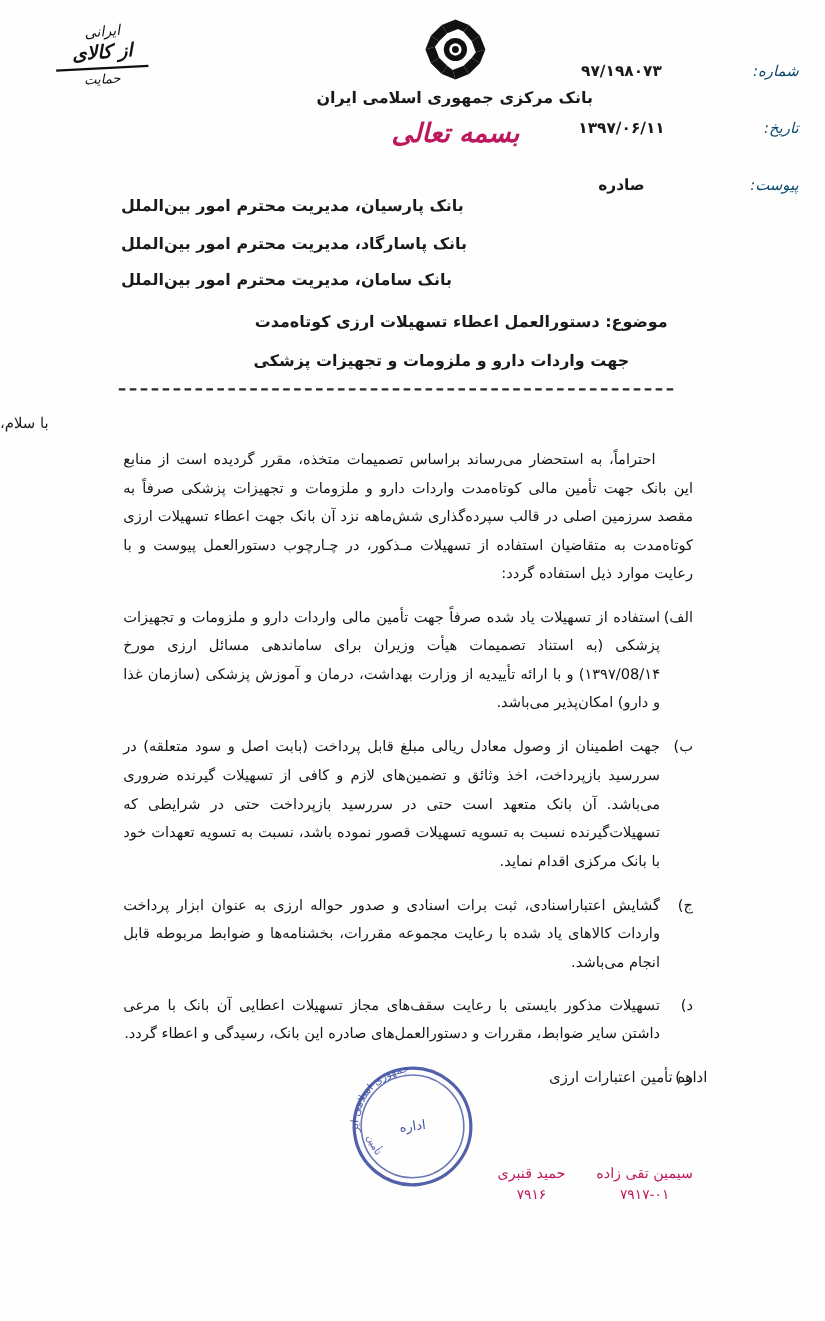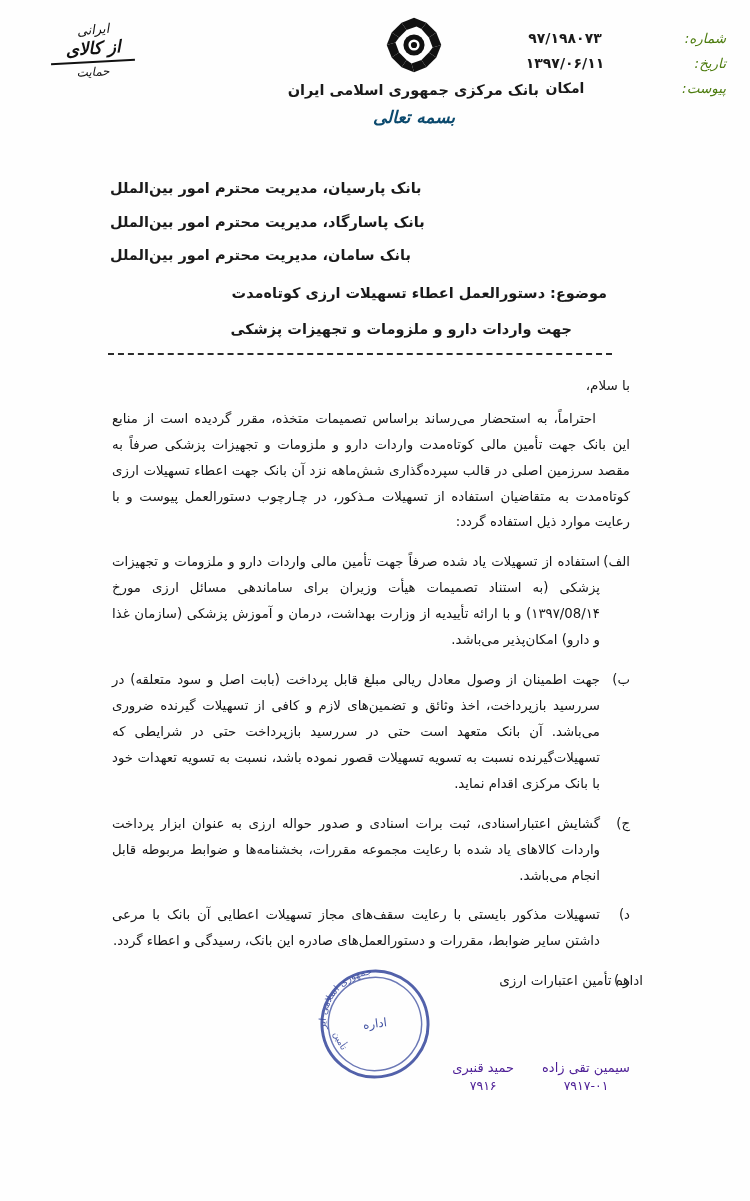--- a/index.html
+++ b/index.html
@@ -83,24 +83,24 @@
   .cbi-mark svg { display: block; }
   .cbi-name {
     margin-top: 6px;
     font-size: 14.5px;
     font-weight: bold;
     white-space: nowrap;
     letter-spacing: -0.2px;
   }
   .cbi-basmala {
     margin-top: 9px;
-    font-size: 17px;
-    font-style: italic;
-    font-weight: bold;
-    color: #0c4a6e;
+    font-size: 24px;
+    font-style: italic;
+    font-weight: bold;
+    color: #be185d;
   }
 
   .meta-block {
     position: absolute;
     top: 30px;
     right: 24px;
     width: 300px;
     font-size: 13.5px;
   }
   .meta-row {
@@ -109,21 +109,22 @@
     align-items: baseline;
     justify-content: flex-start;
     margin-bottom: 9px;
     white-space: nowrap;
   }
   .meta-label {
     width: 52px;
     text-align: right;
     font-size: 13.5px;
     font-style: italic;
-    color: #4d7c0f;
+    color: #0c4a6e;
+    margin-top: 27px;
   }
   .meta-value {
     flex: 1;
     text-align: center;
     font-weight: bold;
     font-size: 14px;
     letter-spacing: 0.4px;
     padding-left: 30px;
   }
 
@@ -155,21 +156,21 @@
   .dash-rule {
     margin: 8px 138px 0 108px;
     border: none;
     border-top: 2px dashed #2b2b2b;
     height: 0;
   }
 
   
   .greeting {
     margin: 22px 120px 0 0;
-    text-align: right;
+    text-align: left;
     font-size: 13.5px;
   }
   .body-wrap {
     margin: 10px 120px 0 112px;
   }
   .para {
     font-size: 13.3px;
     line-height: 1.95;
     text-align: justify;
     text-justify: inter-word;
@@ -214,21 +215,21 @@
   .signers {
     position: absolute;
     top: 88px;
     right: 120px;
     display: flex;
     flex-direction: row;
     gap: 28px;
   }
   .signer {
     text-align: center;
-    color: #4c1d95;
+    color: #be185d;
   }
   .signer-name {
     font-size: 13px;
     white-space: nowrap;
   }
   .signer-code {
     font-size: 12.5px;
     margin-top: 3px;
     letter-spacing: 0.4px;
   }
@@ -277,21 +278,21 @@
       <div class="meta-row">
         <span class="meta-label">شماره:</span>
         <span class="meta-value">۹۷/۱۹۸۰۷۳</span>
       </div>
       <div class="meta-row">
         <span class="meta-label">تاریخ:</span>
         <span class="meta-value">۱۳۹۷/۰۶/۱۱</span>
       </div>
       <div class="meta-row">
         <span class="meta-label">پیوست:</span>
-        <span class="meta-value">امکان</span>
+        <span class="meta-value">صادره</span>
       </div>
     </div>
   </div>
 
   <div class="addressees">
     <div class="addressee">بانک پارسیان، مدیریت محترم امور بین‌الملل</div>
     <div class="addressee">بانک پاسارگاد، مدیریت محترم امور بین‌الملل</div>
     <div class="addressee">بانک سامان، مدیریت محترم امور بین‌الملل</div>
   </div>
 

